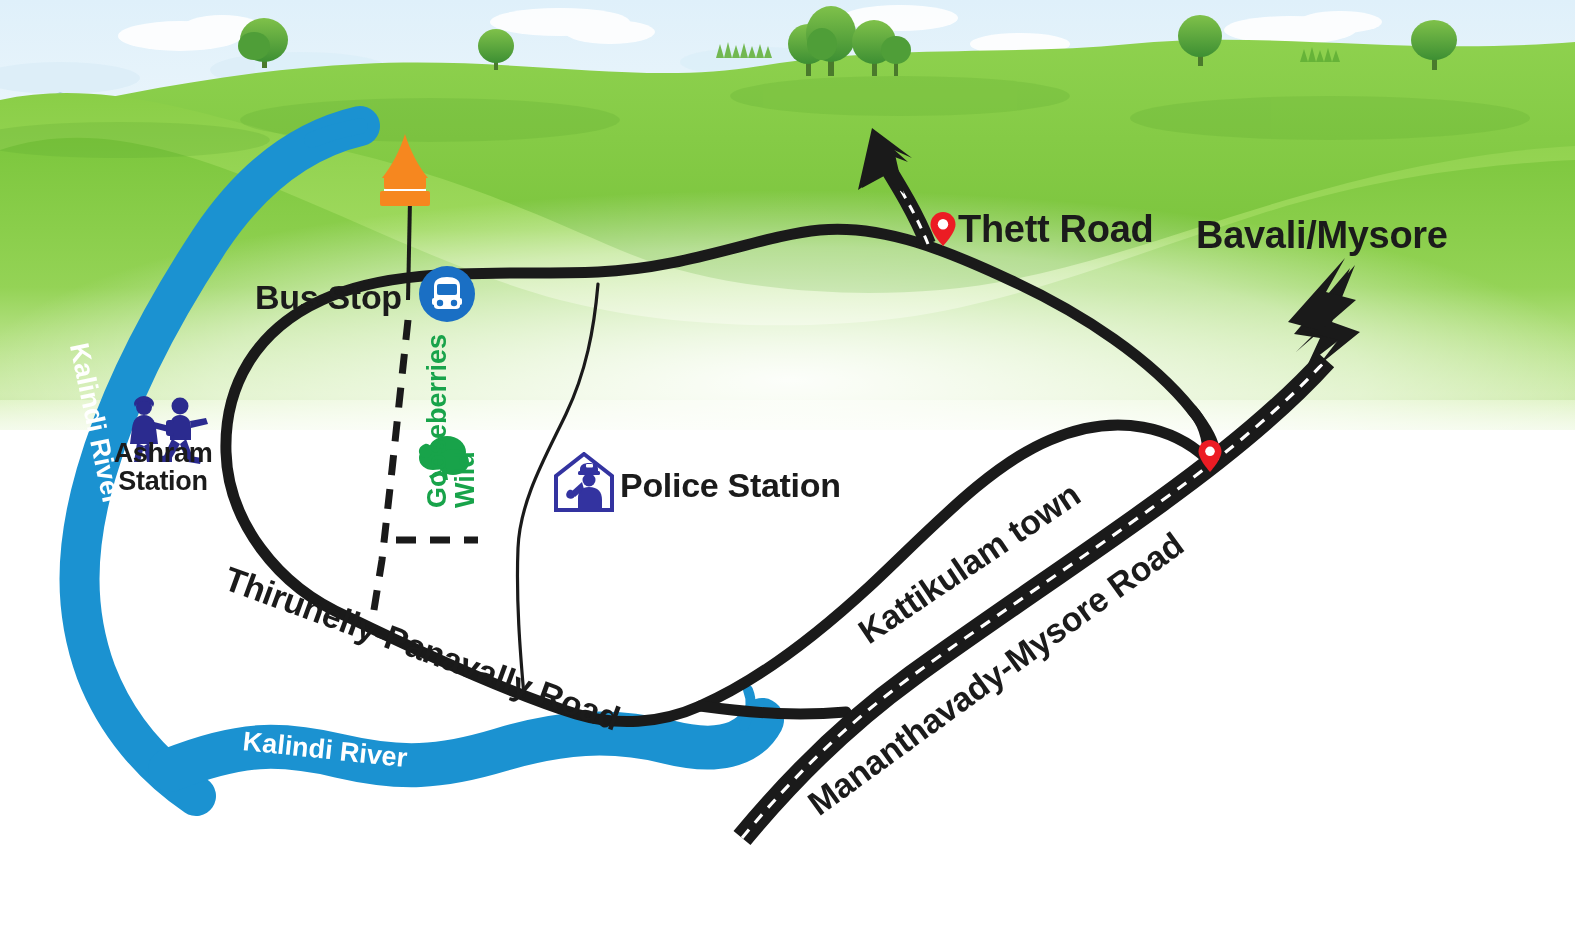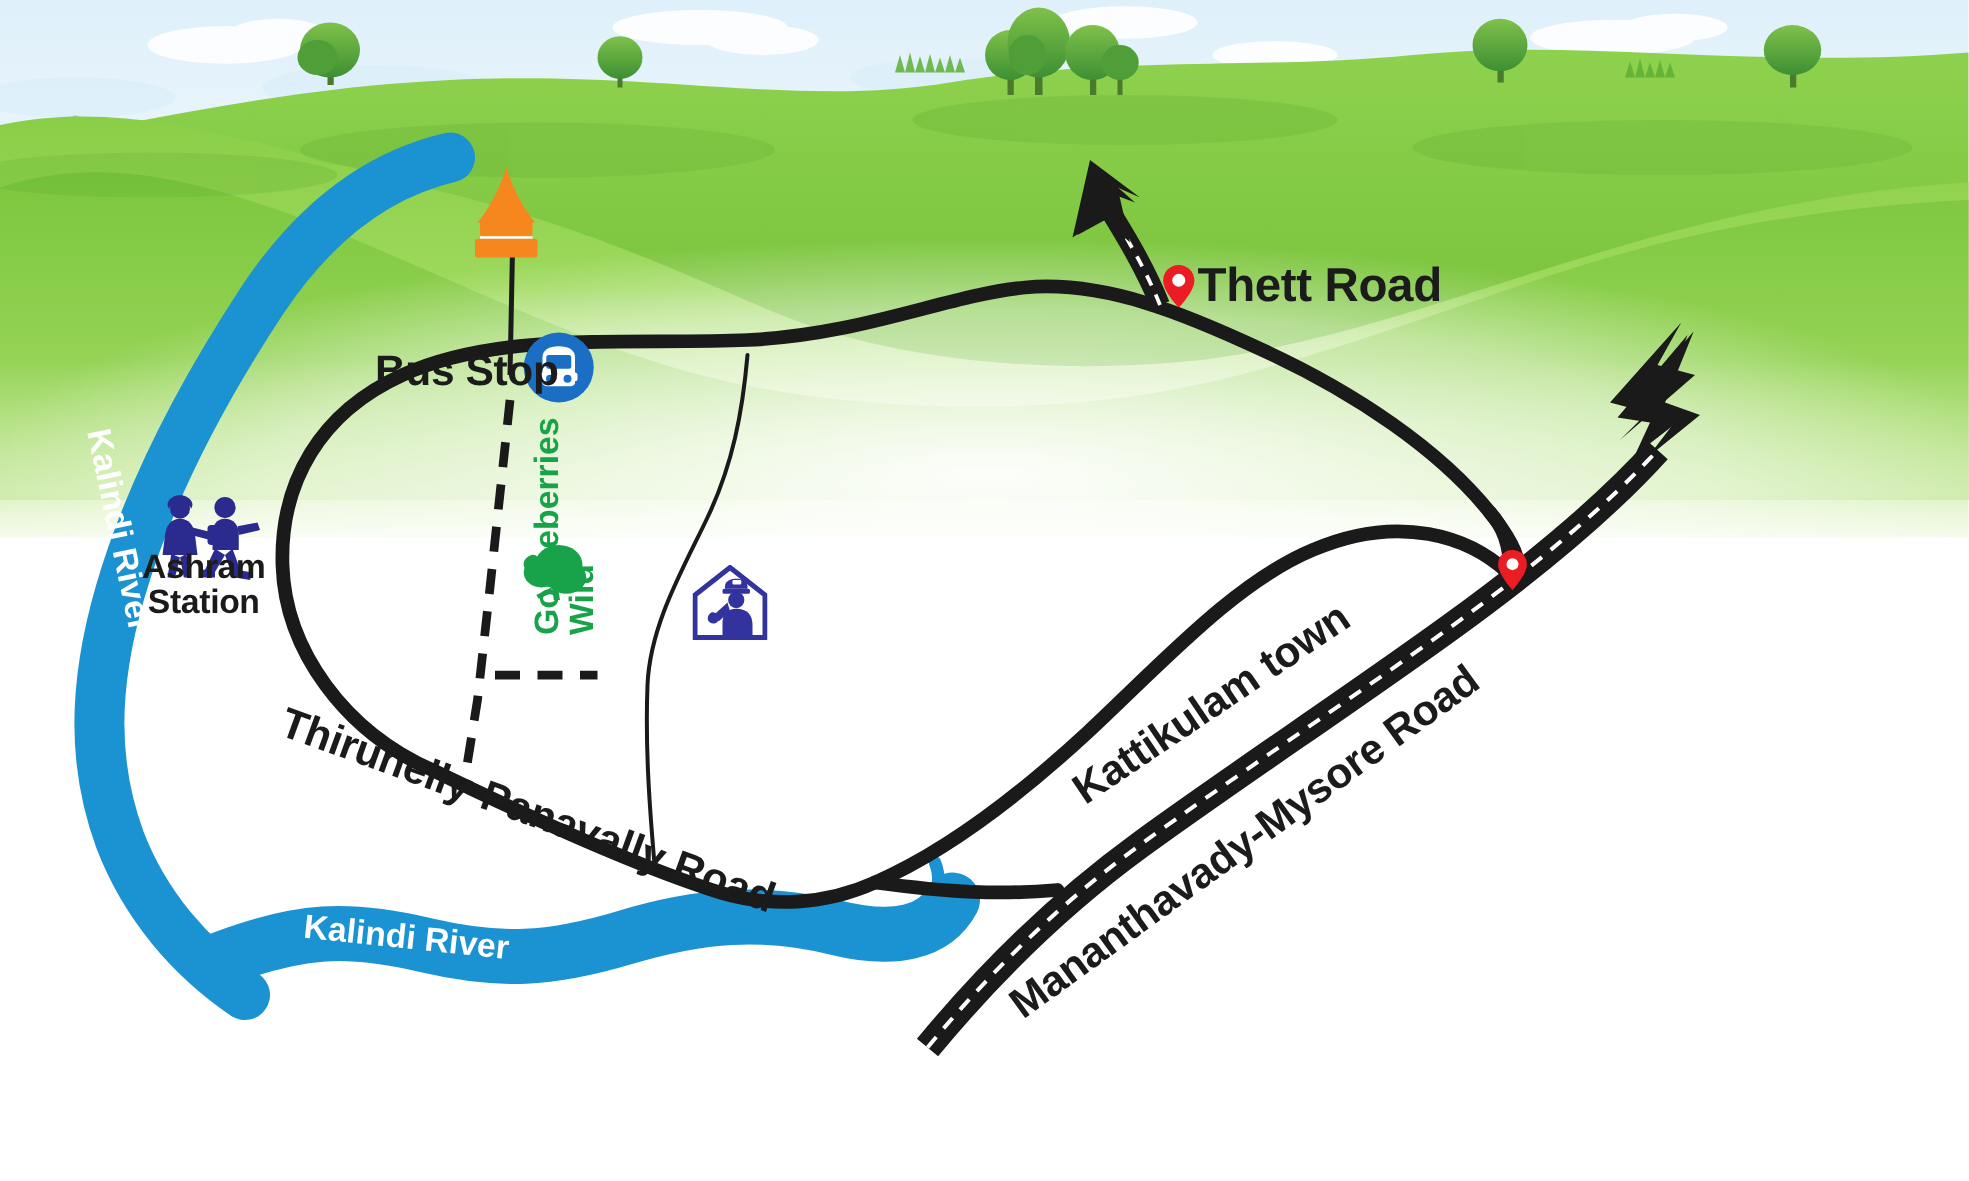--- a/index.html
+++ b/index.html
@@ -301,37 +301,39 @@
 
   <div class="icon" style="left:1198px; top:440px; width:24px; height:32px;">
     <svg viewBox="0 0 24 32" width="24" height="32">
       <path d="M12,0 C5.5,0 0.5,5 0.5,11.5 C0.5,19.5 12,32 12,32 C12,32 23.5,19.5 23.5,11.5
                C23.5,5 18.5,0 12,0 Z" fill="#ec1c24"></path>
       <circle cx="12" cy="11.3" r="4.8" fill="#ffffff"></circle>
     </svg>
   </div>
 
 
-
-
-  <div class="lbl mid" style="left:255px; top:280px;margin-left:45px;">Bus Stop</div>
+  <div class="lbl big" style="left:1196px; top:216px;">Bavali/Mysore</div>
+
+
+  <div class="lbl mid" style="left:255px; top:280px;">Bus Stop</div>
 
   <div class="lbl sm two-line" style="left:110px; top:440px; text-align:center; width:106px;">
     <div>Ashram</div>
     <div>Station</div>
   </div>
 
   <div style="position:absolute; left:424px; top:508px; transform:rotate(-90deg);
               transform-origin:0 0;">
     <div style="display:flex; flex-direction:column-reverse; align-items:flex-start;">
       <div class="greenlbl" style="position:static;">Wild</div>
       <div class="greenlbl" style="position:static;">Gooseberries</div>
     </div>
   </div>
 
+  <div class="lbl mid" style="left:620px; top:468px;">Police Station</div>
 
   <div class="lbl big" style="left:958px; top:210px;">Thett Road</div>
 
   <div class="lbl mid" style="left:862px; top:618px; transform:rotate(-34deg);
               transform-origin:0 50%;">Kattikulam town</div>
 
   <div class="lbl mid" style="left:226px; top:560px; transform:rotate(20deg);
               transform-origin:0 50%;">Thirunelly-Panavally Road</div>
 
   <div class="lbl mid" style="left:812px; top:790px; transform:rotate(-36deg);

